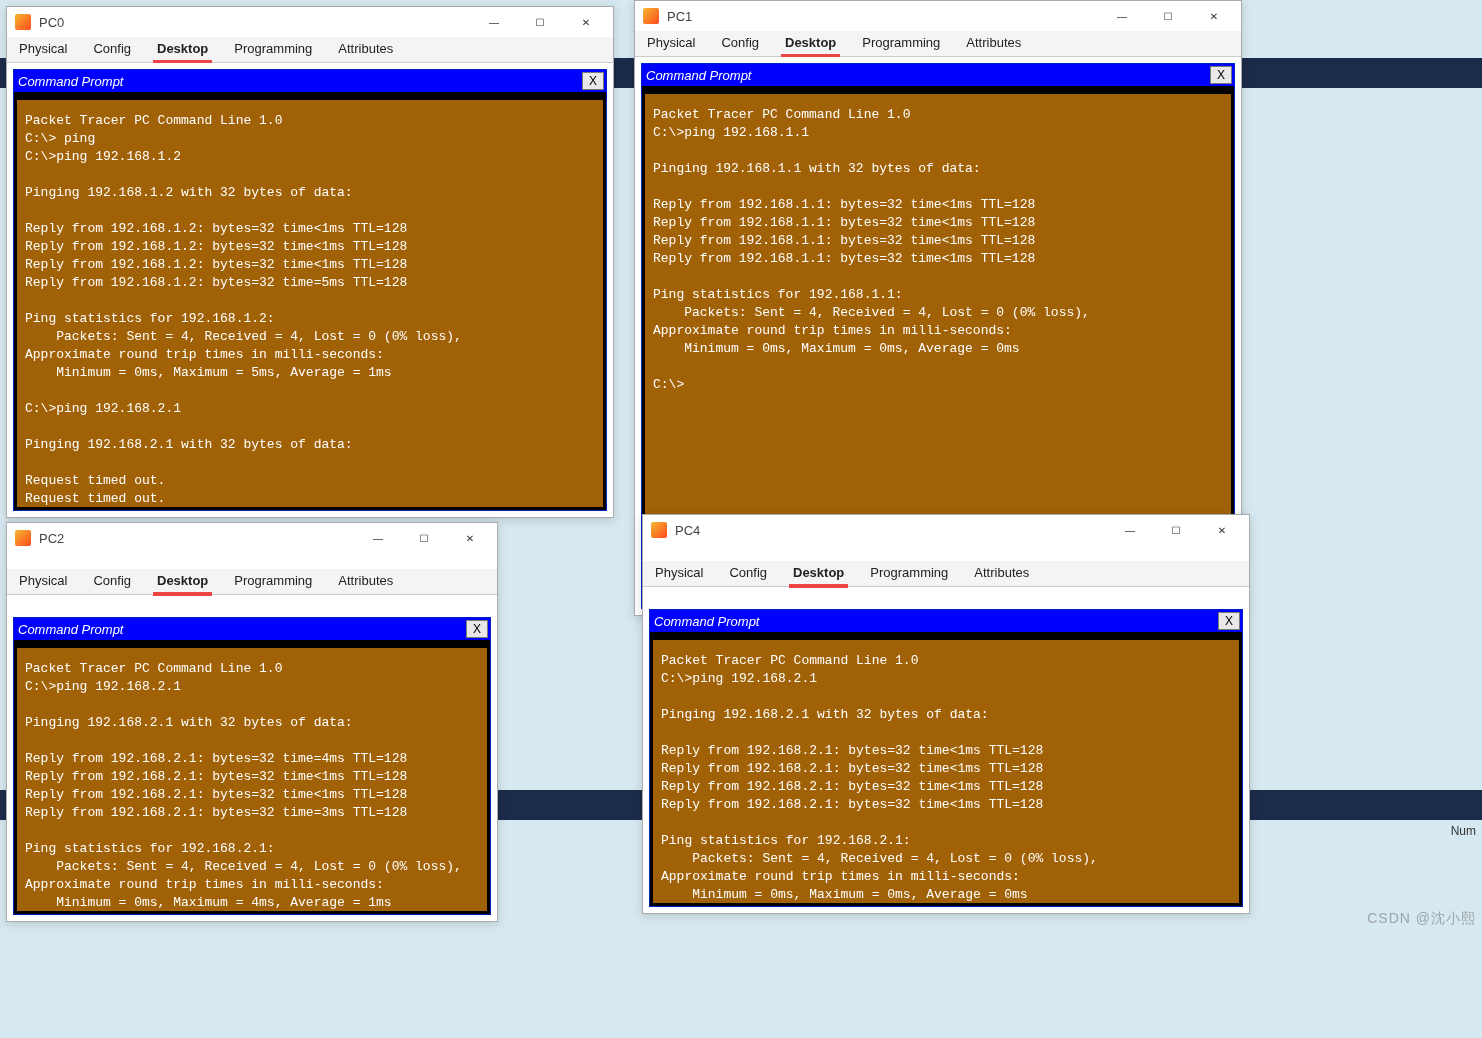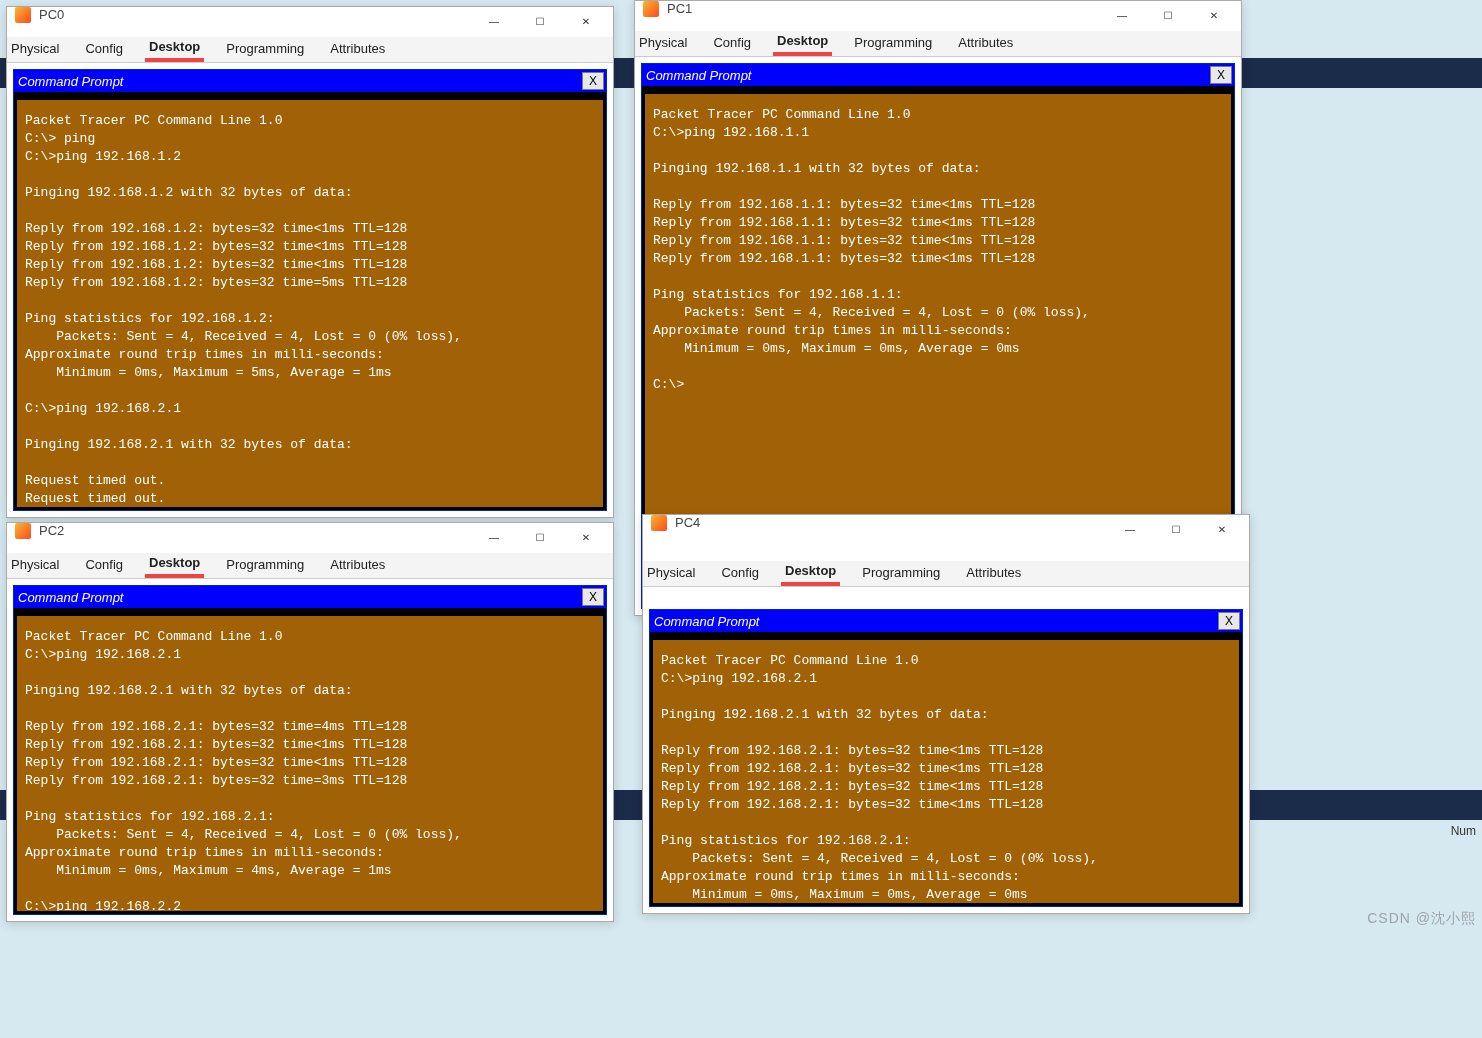--- a/index.html
+++ b/index.html
@@ -16,21 +16,21 @@
     position: absolute;
     background: #fff;
     border: 1px solid #aaa;
     box-shadow: 0 2px 10px rgba(0,0,0,0.15);
     display: flex;
     flex-direction: column;
   }
   .titlebar {
     height: 30px;
     display: flex;
-    align-items: flex-start;
+    align-items: center;
     padding: 0 4px 0 8px;
     background: #fff;
     color: #444;
   }
   .titlebar .icon {
     width: 16px; height: 16px;
     background: linear-gradient(135deg,#f7b733,#fc4a1a);
     border-radius: 2px;
     margin-right: 8px;
   }
@@ -40,23 +40,24 @@
     width: 46px; height: 28px;
     display: flex; align-items: center; justify-content: center;
     font-family: "Segoe UI Symbol", sans-serif;
     font-size: 10px;
     color: #333;
   }
   .tabs-row {
     display: flex;
     border-bottom: 1px solid #ccc;
     background: #f4f4f4;
+    padding-left: 8px;
     gap: 18px;
     height: 26px;
-    align-items: flex-end;
+    align-items: flex-start;
     font-size: 13px;
   }
   .tab {
     padding: 4px 4px;
     color: #222;
     border-bottom: 2px solid transparent;
   }
   .tab.active {
     border-bottom: 4px solid #ef4444;
     font-weight: bold;
@@ -241,21 +242,21 @@
 Ping statistics for 192.168.1.1:
     Packets: Sent = 4, Received = 4, Lost = 0 (0% loss),
 Approximate round trip times in milli-seconds:
     Minimum = 0ms, Maximum = 0ms, Average = 0ms
 
 C:\&gt;</div>
     </div>
   </div>
 </div>
 
-<div class="pc-window" style="left:6px; top:522px; width:608px; height:400px;">
+<div class="pc-window" style="left:6px; top:522px; width:492px; height:400px;gap:16px;">
   <div class="titlebar">
     <span class="icon"></span>
     <span class="title">PC2</span>
     <span class="spacer"></span>
     <span class="winbtn">—</span>
     <span class="winbtn">☐</span>
     <span class="winbtn">✕</span>
   </div>
   <div class="tabs-row">
     <span class="tab">Physical</span>

